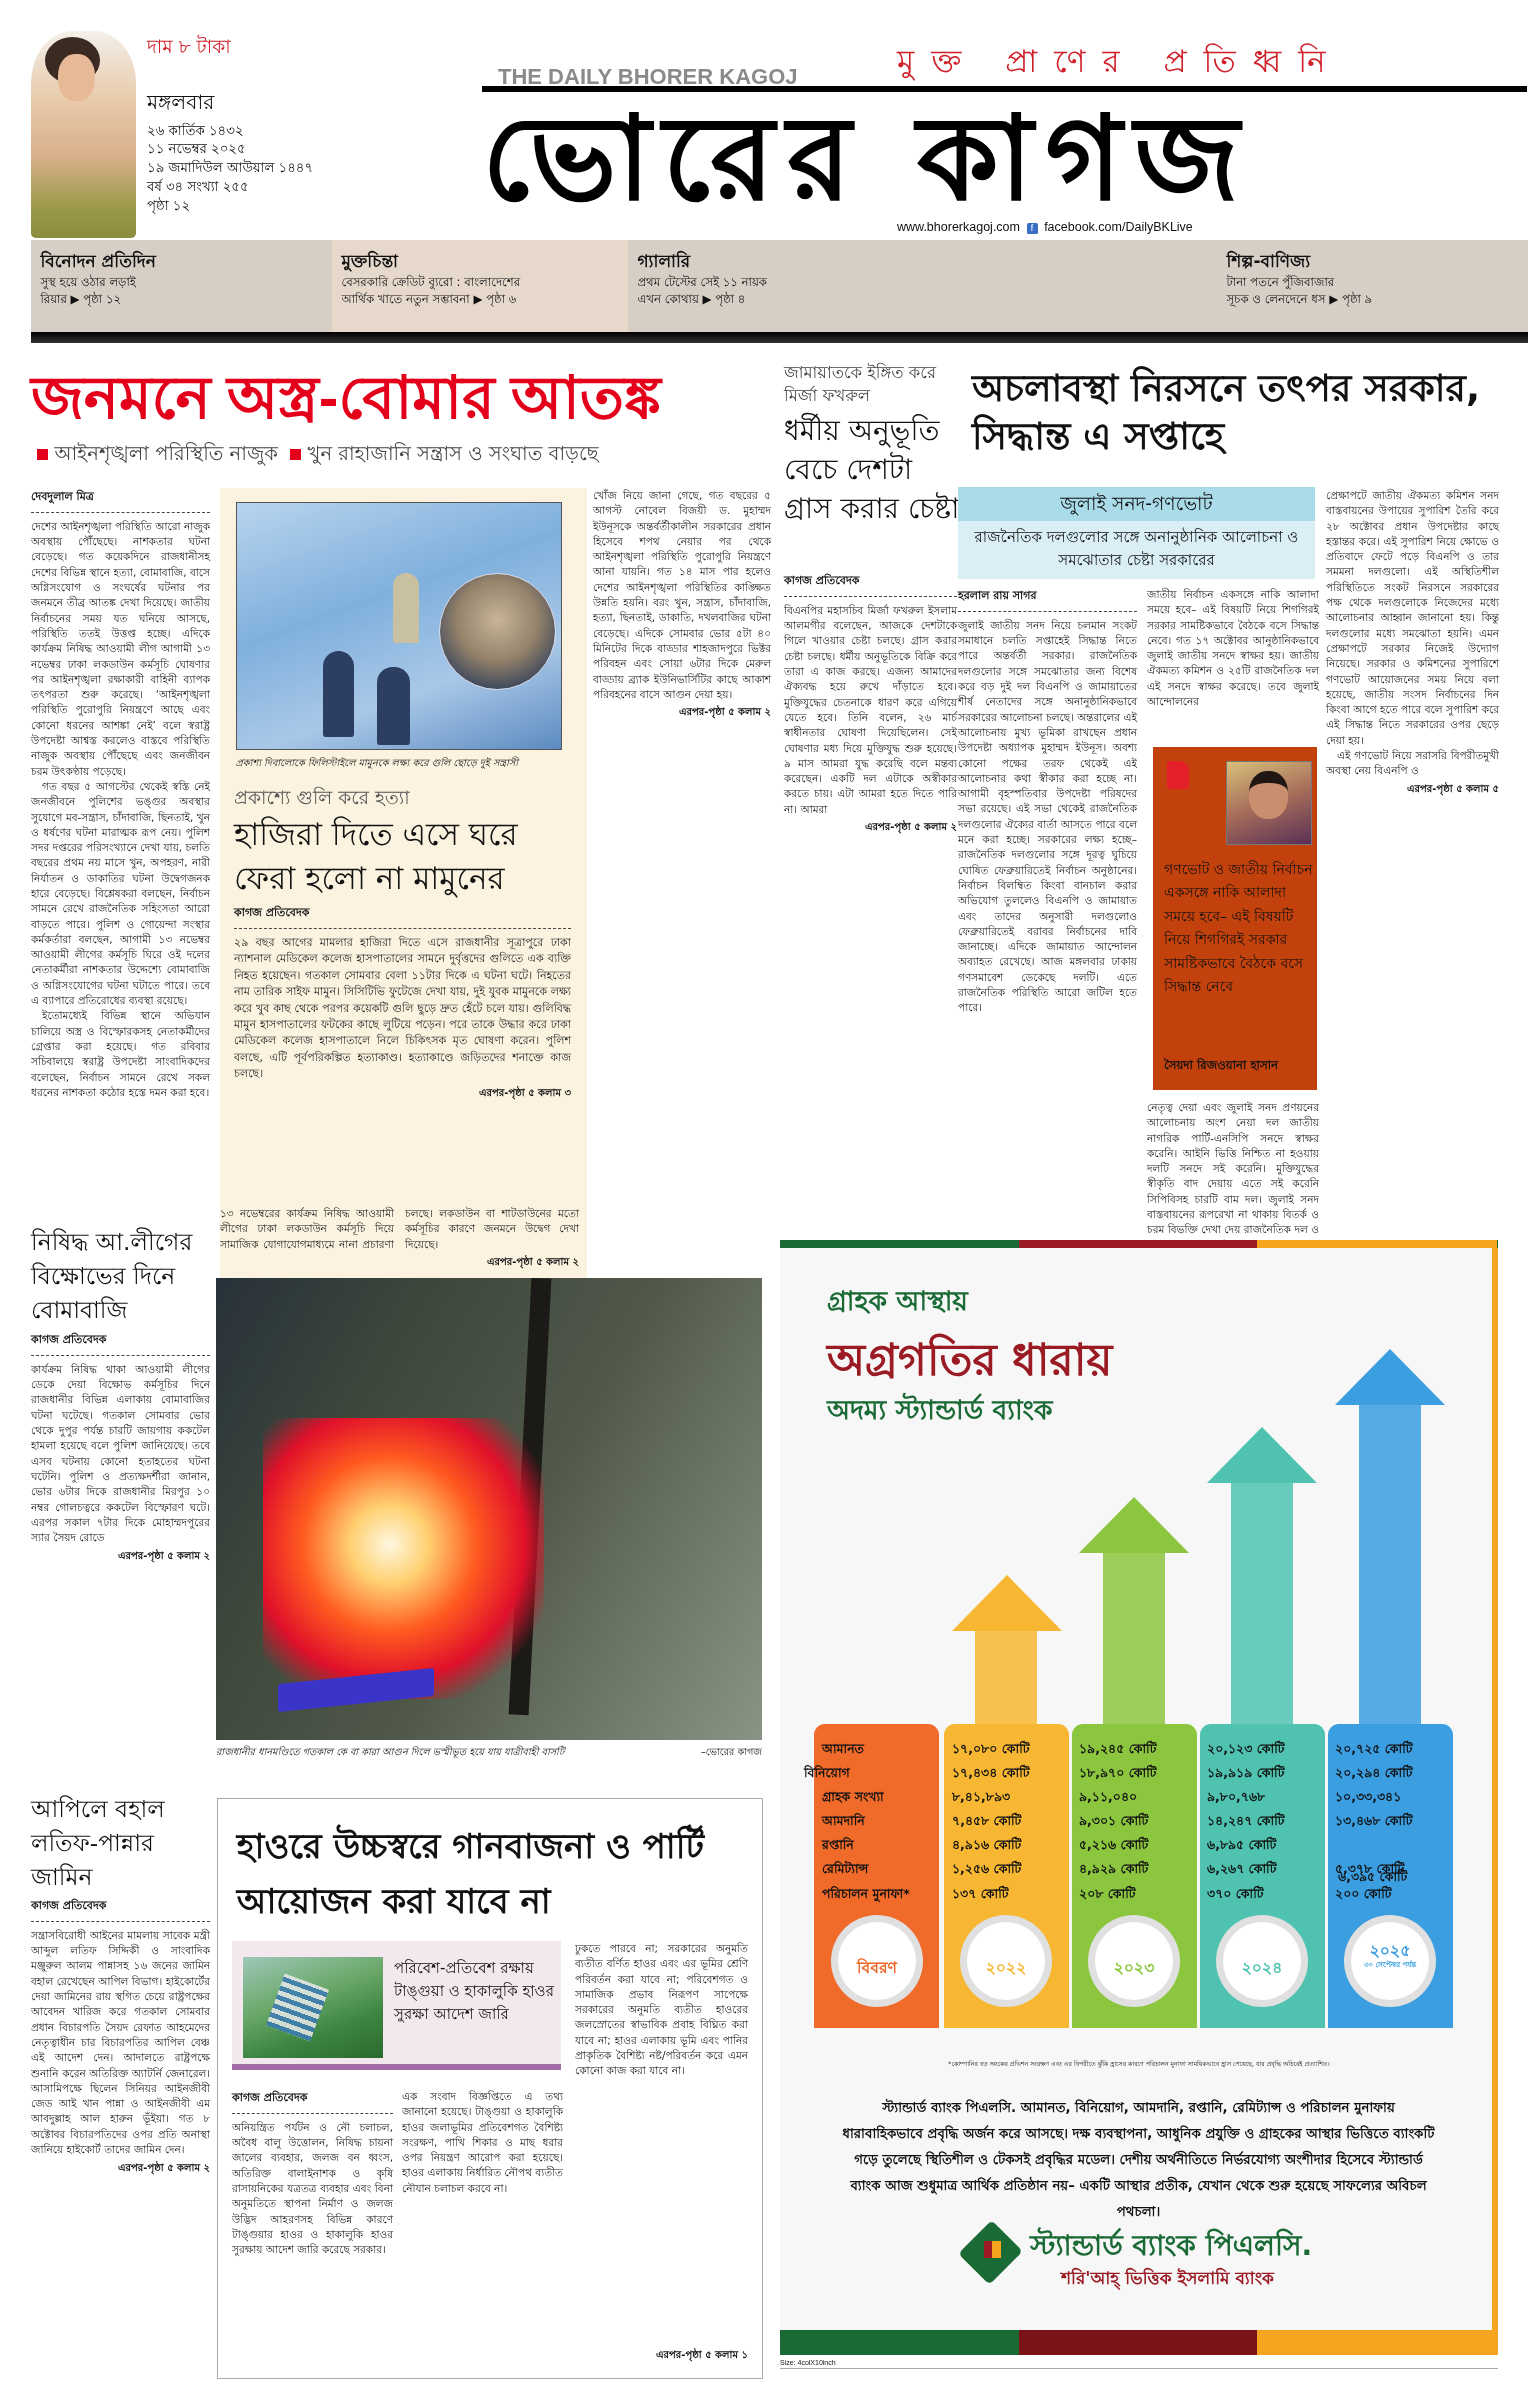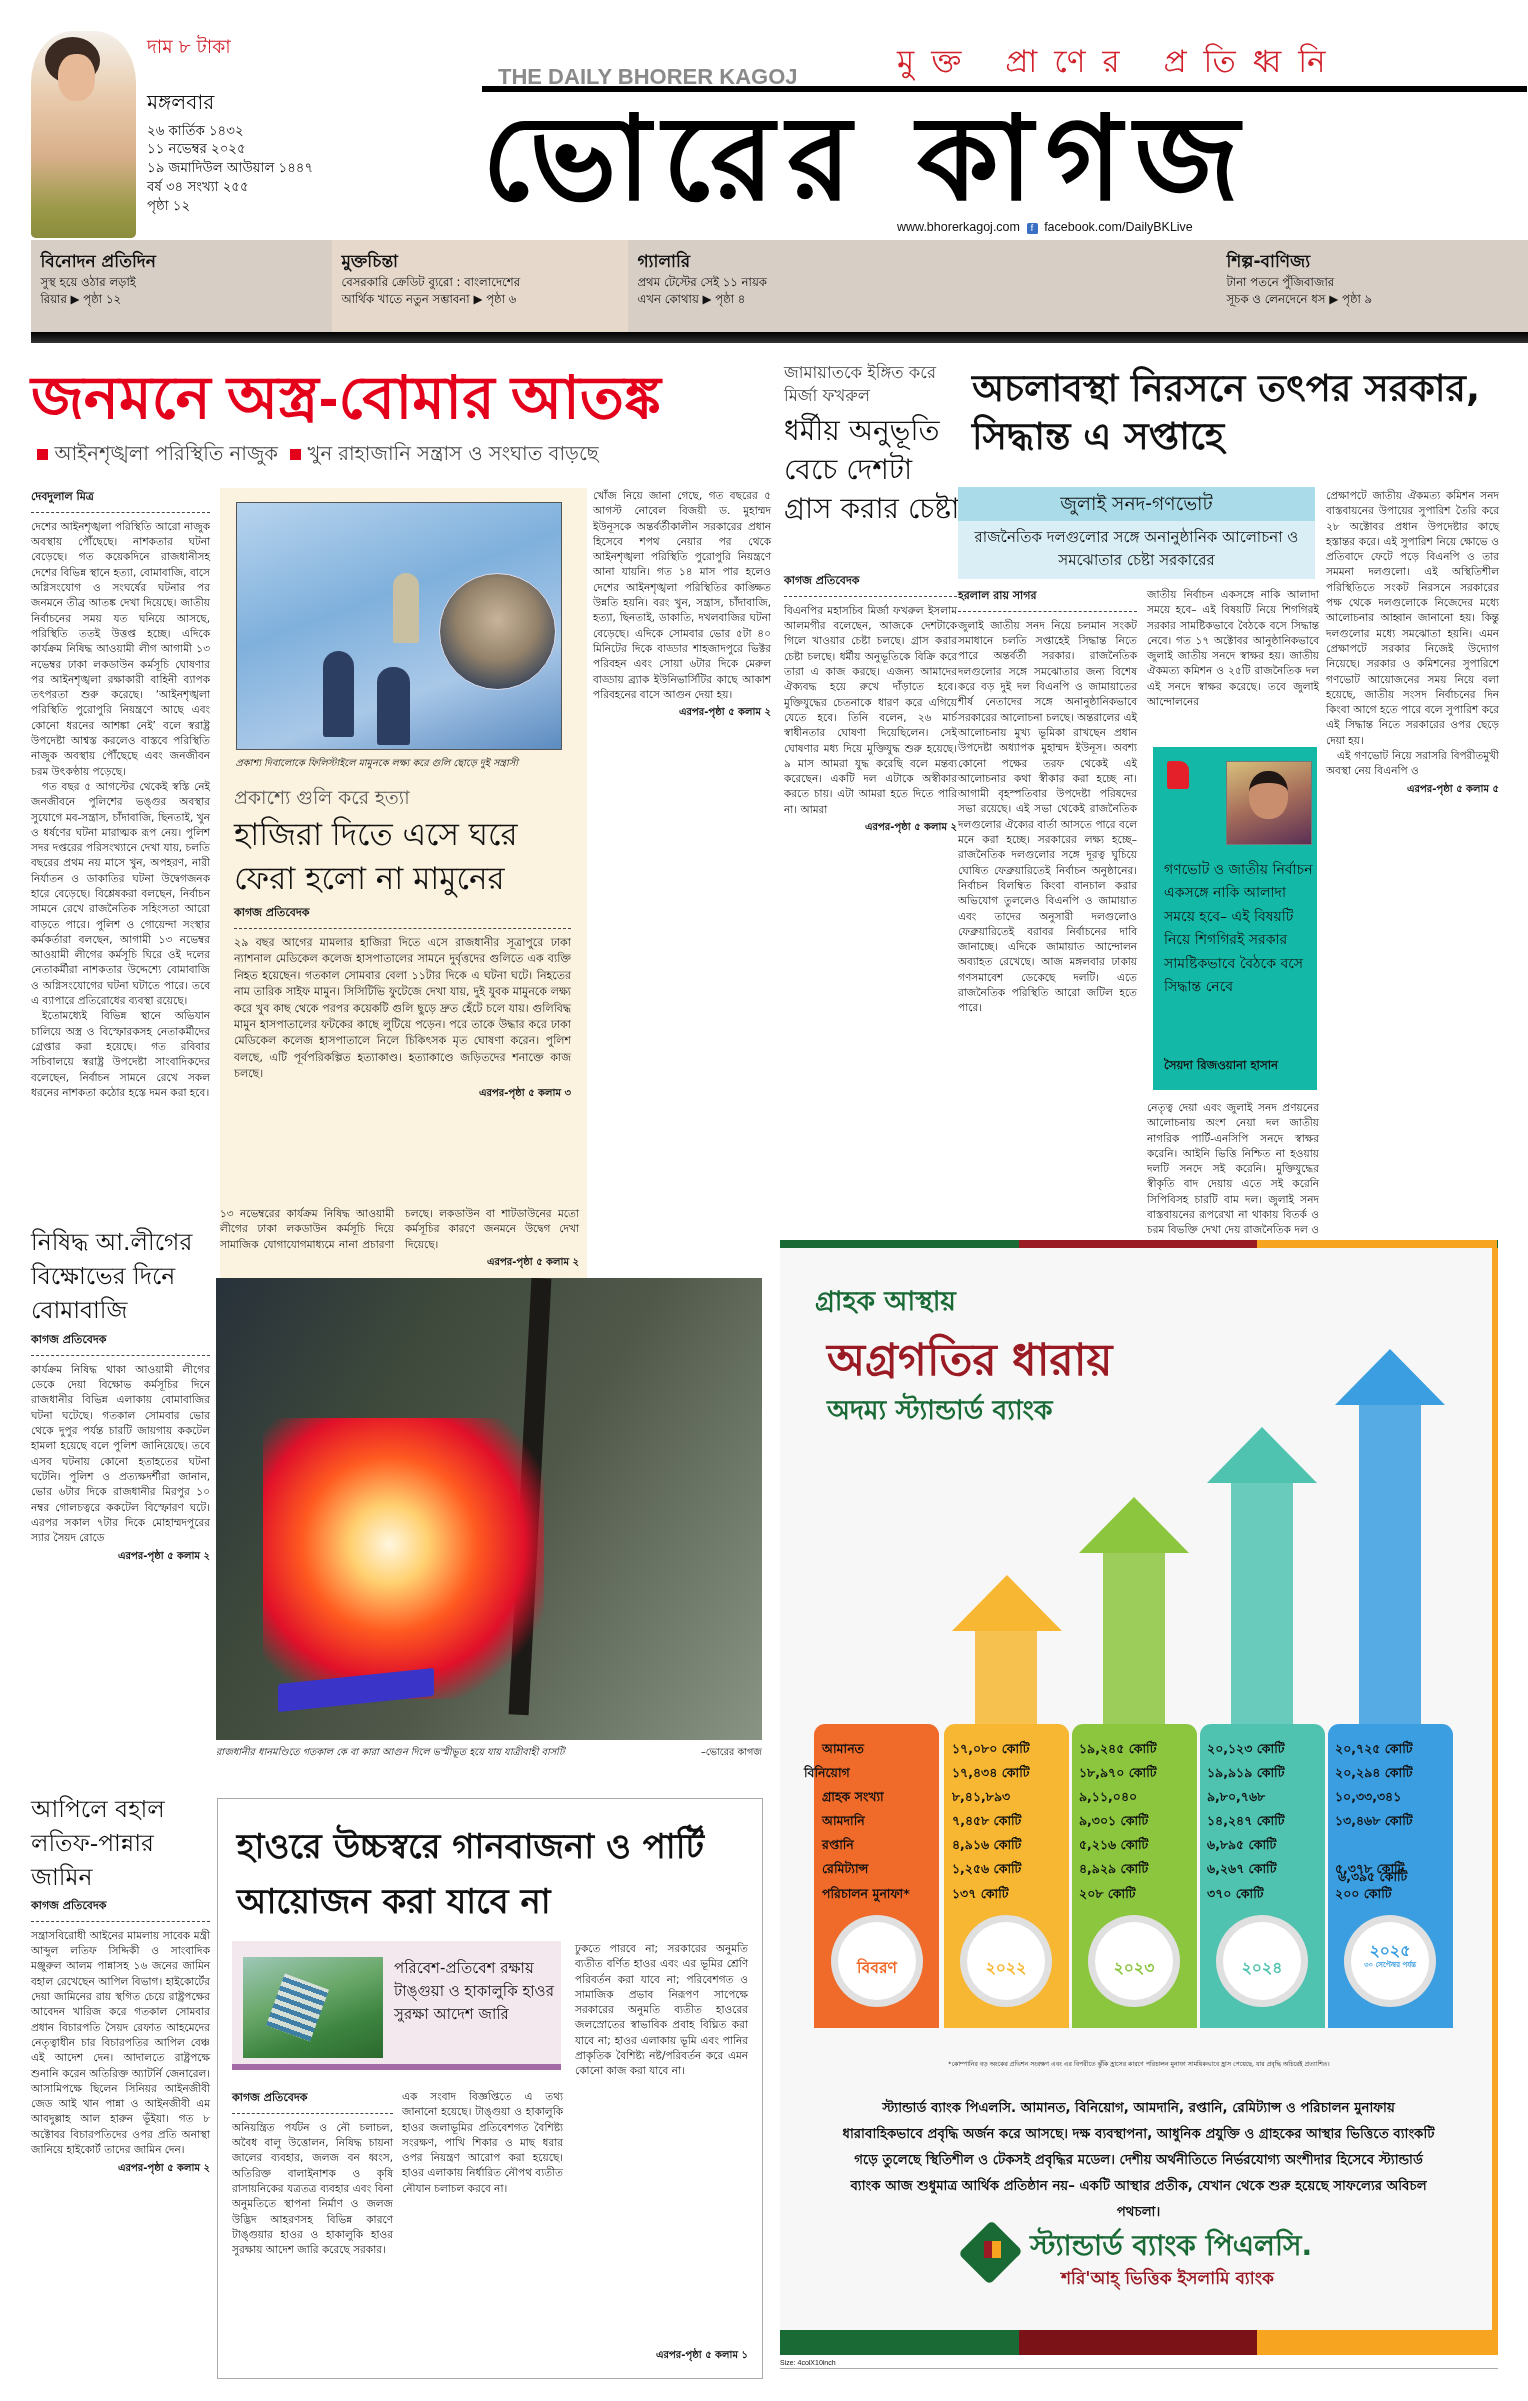--- a/index.html
+++ b/index.html
@@ -56,21 +56,21 @@
   
   #jam-kicker { left: 784px; top: 361px; font-size: 16.4px; line-height: 23.4px; color: #444; }
   #jam-hl { left: 784px; top: 411px; font-size: 28px; line-height: 39px; width: 181px; }
 
   
   #right-hl { left: 958px; top: 365px; font-size: 37px; line-height: 48px; font-weight: bold; white-space: nowrap; margin-left: 14px; }
   #sanad-box { left: 958px; top: 487px; width: 357px; height: 92px; background: #d9eff5; }
   #sanad-box .head { height: 34px; background: #a9dbe8; font-size: 18.7px; text-align: center; line-height: 34px; }
   #sanad-box .sub { font-size: 15px; text-align: center; line-height: 23.4px; padding-top: 4.7px; }
 
-  #quote-box { left: 1153px; top: 747px; width: 164px; height: 343px; background: #14b8a6; }
+  #quote-box { left: 1153px; top: 747px; width: 164px; height: 343px; background: #c2410c; }
   #quote-box .mark { position: absolute; left: 14px; top: 14px; width: 22px; height: 28px; background: #e4202a; border-radius: 3.1px 9.4px 3.1px 3.1px; }
   #quote-box .photo { position: absolute; left: 73px; top: 14px; width: 86px; height: 84px; background: linear-gradient(160deg, #d8c07a, #a66d5a 50%, #5a2f55); border: 0.8px solid #777; }
   #quote-box .photo .head { position: absolute; left: 22px; top: 9.4px; width: 39px; height: 48px; background: #c98e6e; border-radius: 45%; border-top: 12.5px solid #201714; }
   #quote-box .text { position: absolute; left: 11px; top: 111px; width: 150px; font-size: 14px; line-height: 23.4px; }
   #quote-box .name { position: absolute; left: 11px; top: 309px; font-size: 11.7px; font-weight: bold; }
 
   
   #bus-photo { left: 216px; top: 1278px; width: 546px; height: 462px; overflow: hidden;
     background: linear-gradient(120deg, #27313a 0%, #3f4a3c 30%, #50584a 55%, #6a7464 75%, #8a9484 100%); }
   #bus-photo .fire { position: absolute; left: 47px; top: 140px; width: 281px; height: 281px;
@@ -89,21 +89,21 @@
   #haor-hl { position: absolute; left: 18.7px; top: 20px; font-size: 34px; line-height: 55px; width: 507px; font-weight: bold; }
   #haor-inset { position: absolute; left: 14px; top: 142px; width: 329px; height: 129px; background: #f4e8ef; border-bottom: 6.2px solid #a46aa6; }
   #haor-inset .pic { position: absolute; left: 11px; top: 15.6px; width: 140px; height: 101px; background: linear-gradient(160deg, #9ec8b8 0%, #6aa86a 40%, #3d8440 70%, #2c6a2e 100%); }
   #haor-inset .pic .boats { position: absolute; left: 31px; top: 23.4px; width: 47px; height: 55px; background: repeating-linear-gradient(0deg, #3b7bb5 0 4.7px, #e9e9e9 4.7px 9.4px); transform: rotate(20deg); opacity: .85; }
   #haor-inset .cap { position: absolute; left: 162px; top: 15.6px; font-size: 15px; line-height: 23.4px; width: 164px; }
 
   
   #ad { left: 780px; top: 1240px; width: 718px; height: 1115px; background: #f7f7f7; border-right: 6.2px solid #f7a520; }
   #ad .frame-top { position: absolute; left: 0; top: 0; width: 718px; height: 7.8px; background: #1a6a36; }
   #ad .frame-top i { position: absolute; top: 0; height: 7.8px; }
-  #ad-t1 { position: absolute; left: 35px; top: 41px; font-size: 26.5px; color: #1a6a36; font-weight: bold; }
+  #ad-t1 { position: absolute; left: 47px; top: 41px; font-size: 26.5px; color: #1a6a36; font-weight: bold; }
   #ad-t2 { position: absolute; left: 47px; top: 87px; font-size: 44px; color: #9a1b24; font-weight: bold; }
   #ad-t3 { position: absolute; left: 47px; top: 150px; font-size: 26.5px; color: #1a6a36; font-weight: bold; }
   .arrow { position: absolute; width: 0; height: 0; }
   .arrow-body { position: absolute; }
   .ad-col { position: absolute; top: 484px; height: 304px; border-radius: 11px 11px 0 0; }
   .ad-row { position: absolute; left: 0; width: 679px; height: 22px; }
   .ad-cell { position: absolute; font-size: 12.5px; font-weight: bold; line-height: 22px; white-space: nowrap; }
   .ad-circle { position: absolute; top: 675px; width: 92px; height: 92px; border-radius: 50%; background: #fff; text-align: center;
     font-size: 15.6px; font-weight: bold; line-height: 92px; }
   #ad-footnote { position: absolute; left: 47px; top: 819px; width: 624px; font-size: 6.2px; text-align: center; }

